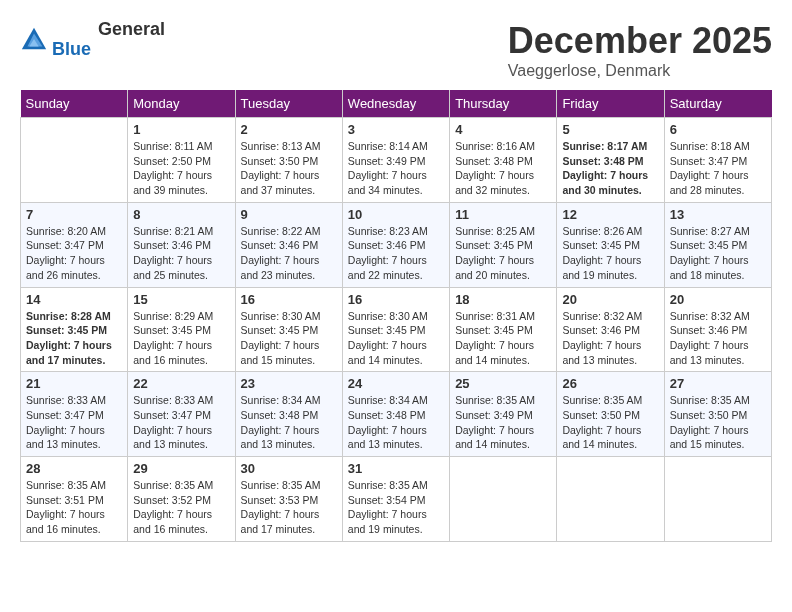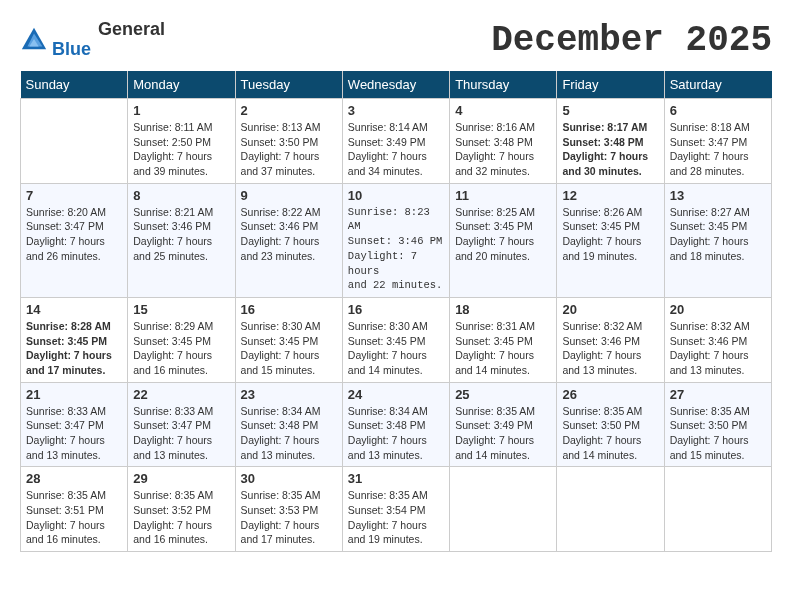--- a/index.html
+++ b/index.html
@@ -27,38 +27,37 @@
       line-height: 1.1;
     }
     .logo-general { color: #333; margin-left: 46px; }
     .logo-blue { color: #1a6bb5; }
     .logo-icon {
       width: 28px;
       height: 28px;
     }
     .title-area {
       text-align: left;
-      font-family: Liberation Mono, monospace;
     }
     .month-title {
       font-size: 36px;
       font-weight: bold;
       color: #333;
     }
     .location {
       font-size: 16px;
       color: #555;
     }
     table {
       width: 100%;
       border-collapse: collapse;
       font-size: 11px;
     }
     th {
-      background-color: #0c4a6e;
+      background-color: #701a75;
       color: #fff;
       padding: 6px 5px;
       text-align: left;
       font-size: 13px;
       font-weight: normal;
     }
     td {
       border: 1px solid #ccc;
       vertical-align: top;
       padding: 4px 5px;
@@ -100,20 +99,21 @@
       <polygon points="15,8 24,22 8,22" fill="#5aa0e0"></polygon>
       <polygon points="15,14 20,22 10,22" fill="#89c0f0"></polygon>
     </svg>
     <div class="logo-text">
       <span class="logo-general">General</span><br>
       <span class="logo-blue">Blue</span>
     </div>
   </div>
   <div class="title-area">
     <div class="month-title">December 2025</div>
+    <div class="location">Vaeggerlose, Denmark</div>
   </div>
 </div>
 
 <table>
   <thead>
     <tr>
     <th>Sunday</th>
         <th>Monday</th>
         <th>Tuesday</th>
         <th>Wednesday</th>
@@ -185,21 +185,21 @@
         </td>
         <td>
           <span class="day-number">9</span>
           <div class="day-info" style="white-space: pre-line;">Sunrise: 8:22 AM
 Sunset: 3:46 PM
 Daylight: 7 hours
 and 23 minutes.</div>
         </td>
         <td>
           <span class="day-number">10</span>
-          <div class="day-info" style="white-space: pre-line; font-family: Liberation Mono, monospace;">Sunrise: 8:23 AM
+          <div class="day-info" style="white-space: pre-line;">Sunrise: 8:23 AM
 Sunset: 3:46 PM
 Daylight: 7 hours
 and 22 minutes.</div>
         </td>
         <td>
           <span class="day-number">11</span>
           <div class="day-info" style="white-space: pre-line;">Sunrise: 8:25 AM
 Sunset: 3:45 PM
 Daylight: 7 hours
 and 20 minutes.</div>

